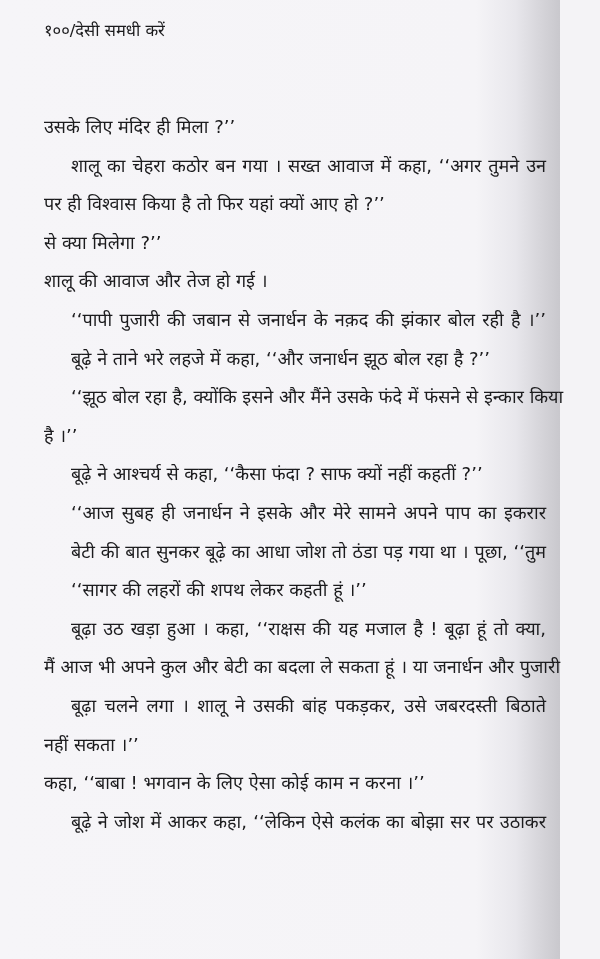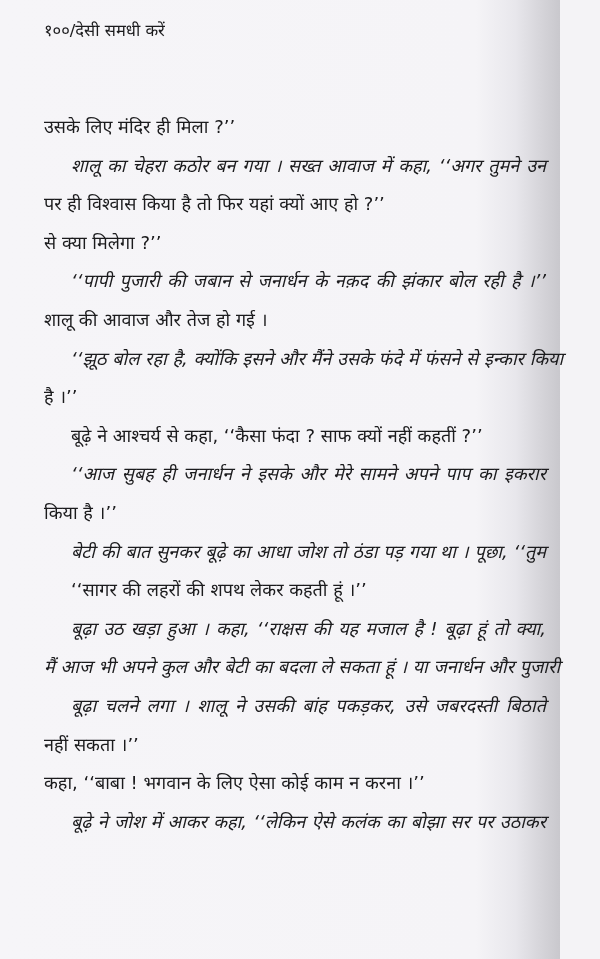--- a/index.html
+++ b/index.html
@@ -20,40 +20,40 @@
   }
   .body-text {
     position: absolute; left: 44px; top: 108px; width: 502px;
   }
   .line {
     height: 38.6px; line-height: 38.6px;
     font-size: 18px; white-space: nowrap;
     text-align: justify; text-align-last: left;
   }
   .line.indent { padding-left: 27px; }
-  .line.full { text-align-last: justify; font-style: italic; }
+  .line.full { text-align-last: justify; }
 </style>
 </head>
 <body>
 
 <div class="page">
   <div class="header">१००/देसी समधी करें</div>
 
   <div class="body-text">
     <div class="line">उसके लिए मंदिर ही मिला ?’’</div>
     <div class="line indent full">शालू का चेहरा कठोर बन गया । सख्त आवाज में कहा, ‘‘अगर तुमने उन</div>
     <div class="line">पर ही विश्वास किया है तो फिर यहां क्यों आए हो ?’’</div>
     <div class="line">से क्या मिलेगा ?’’</div>
+    <div class="line">शालू की आवाज और तेज हो गई ।</div>
     <div class="line indent full">‘‘पापी पुजारी की जबान से जनार्धन के नक़द की झंकार बोल रही है ।’’</div>
-    <div class="line">शालू की आवाज और तेज हो गई ।</div>
+    <div class="line indent">बूढ़े ने ताने भरे लहजे में कहा, ‘‘और जनार्धन झूठ बोल रहा है ?’’</div>
     <div class="line indent full">‘‘झूठ बोल रहा है, क्योंकि इसने और मैंने उसके फंदे में फंसने से इन्कार किया</div>
     <div class="line">है ।’’</div>
     <div class="line indent">बूढ़े ने आश्चर्य से कहा, ‘‘कैसा फंदा ? साफ क्यों नहीं कहतीं ?’’</div>
     <div class="line indent full">‘‘आज सुबह ही जनार्धन ने इसके और मेरे सामने अपने पाप का इकरार</div>
-    <div class="line">किया है ।’’</div>
     <div class="line indent full">बेटी की बात सुनकर बूढ़े का आधा जोश तो ठंडा पड़ गया था । पूछा, ‘‘तुम</div>
     <div class="line indent">‘‘सागर की लहरों की शपथ लेकर कहती हूं ।’’</div>
     <div class="line indent full">बूढ़ा उठ खड़ा हुआ । कहा, ‘‘राक्षस की यह मजाल है ! बूढ़ा हूं तो क्या,</div>
     <div class="line full">मैं आज भी अपने कुल और बेटी का बदला ले सकता हूं । या जनार्धन और पुजारी</div>
     <div class="line indent full">बूढ़ा चलने लगा । शालू ने उसकी बांह पकड़कर, उसे जबरदस्ती बिठाते</div>
     <div class="line">नहीं सकता ।’’</div>
     <div class="line">कहा, ‘‘बाबा ! भगवान के लिए ऐसा कोई काम न करना ।’’</div>
     <div class="line indent full">बूढ़े ने जोश में आकर कहा, ‘‘लेकिन ऐसे कलंक का बोझा सर पर उठाकर</div>
 
   </div>

